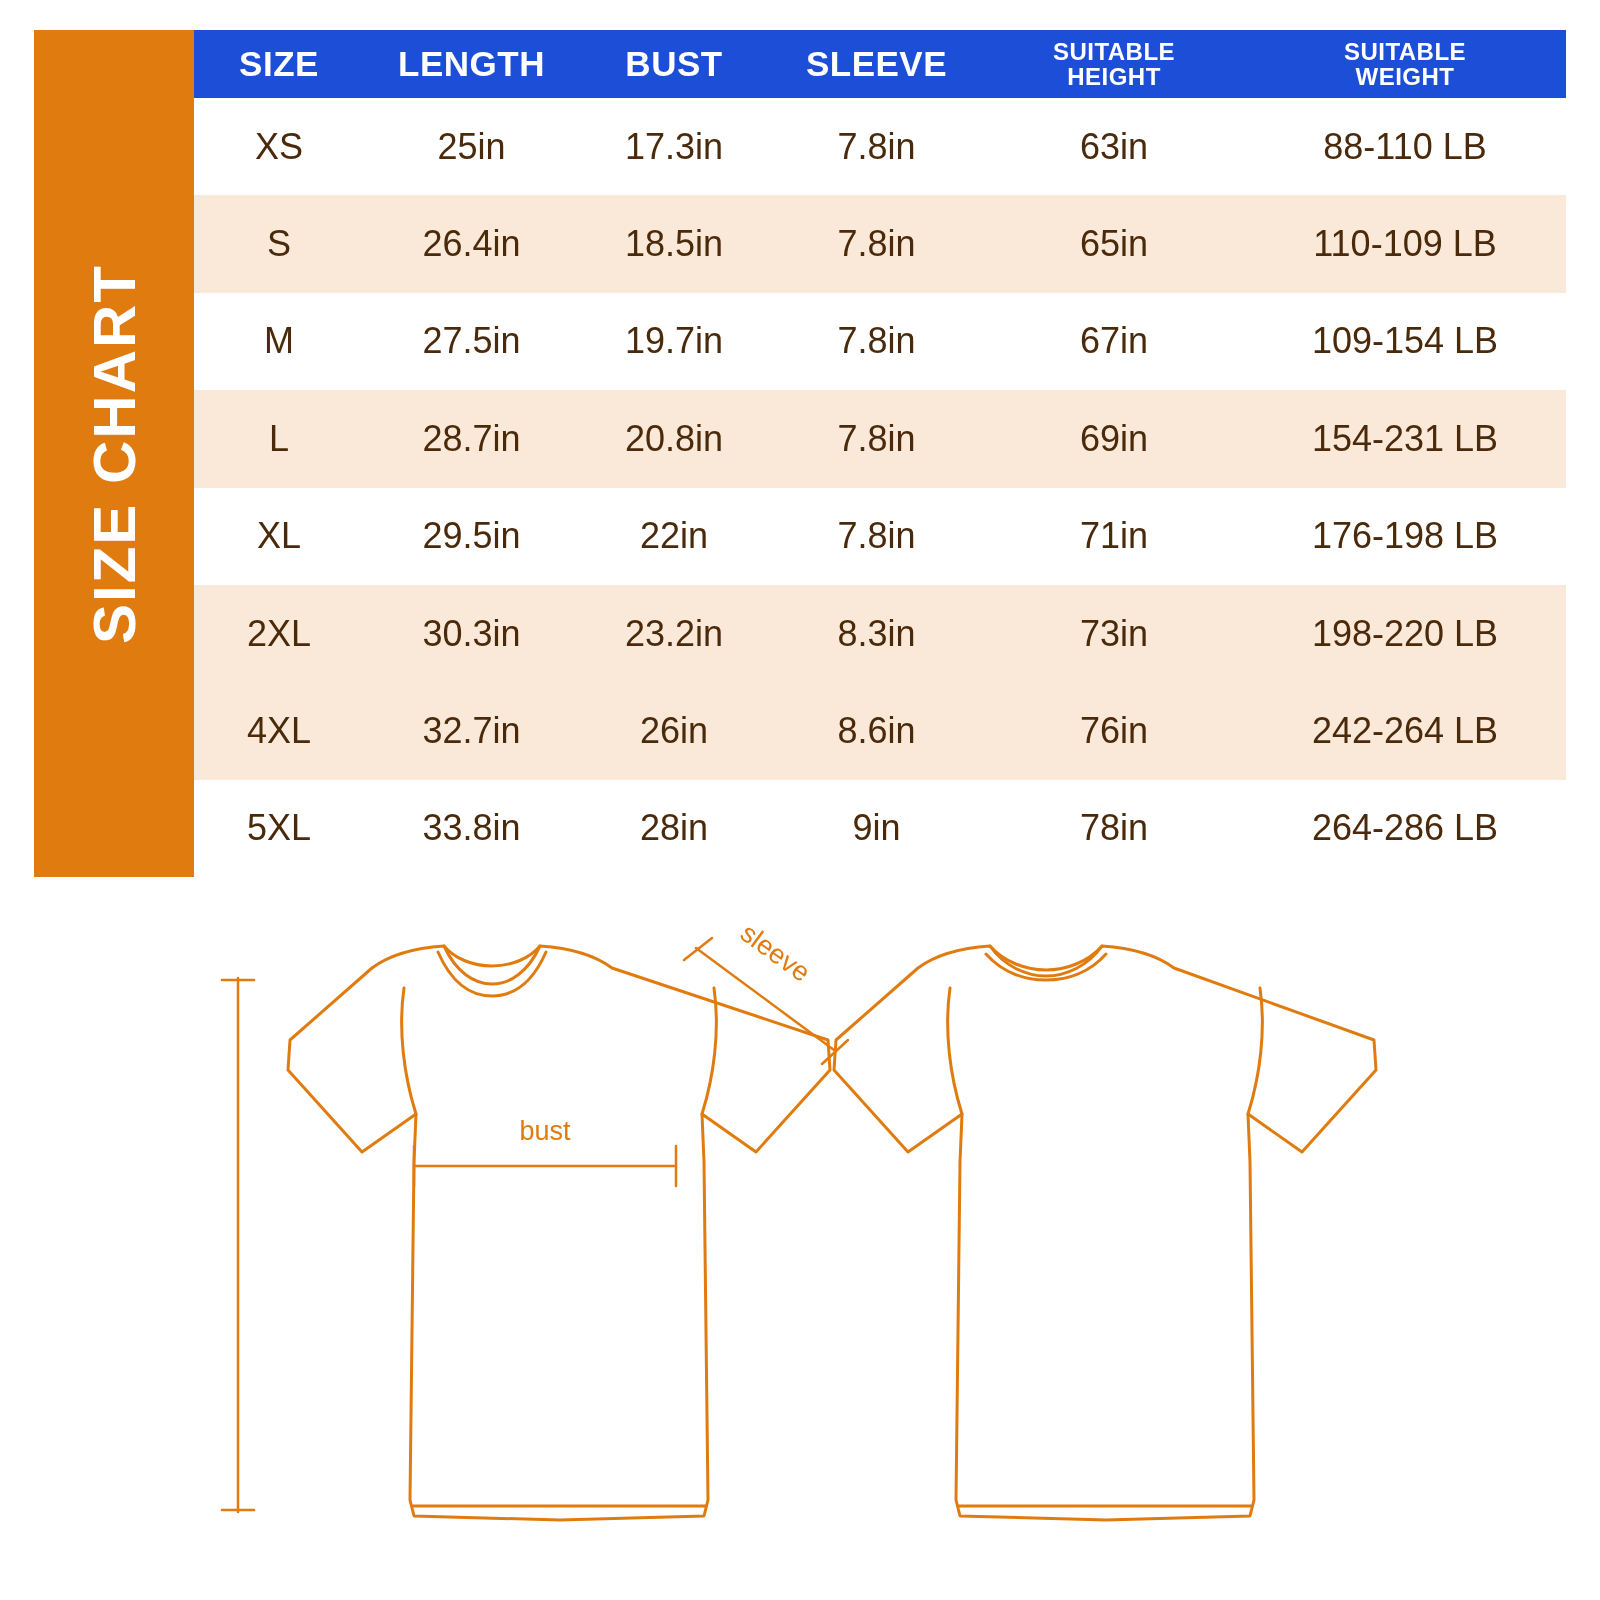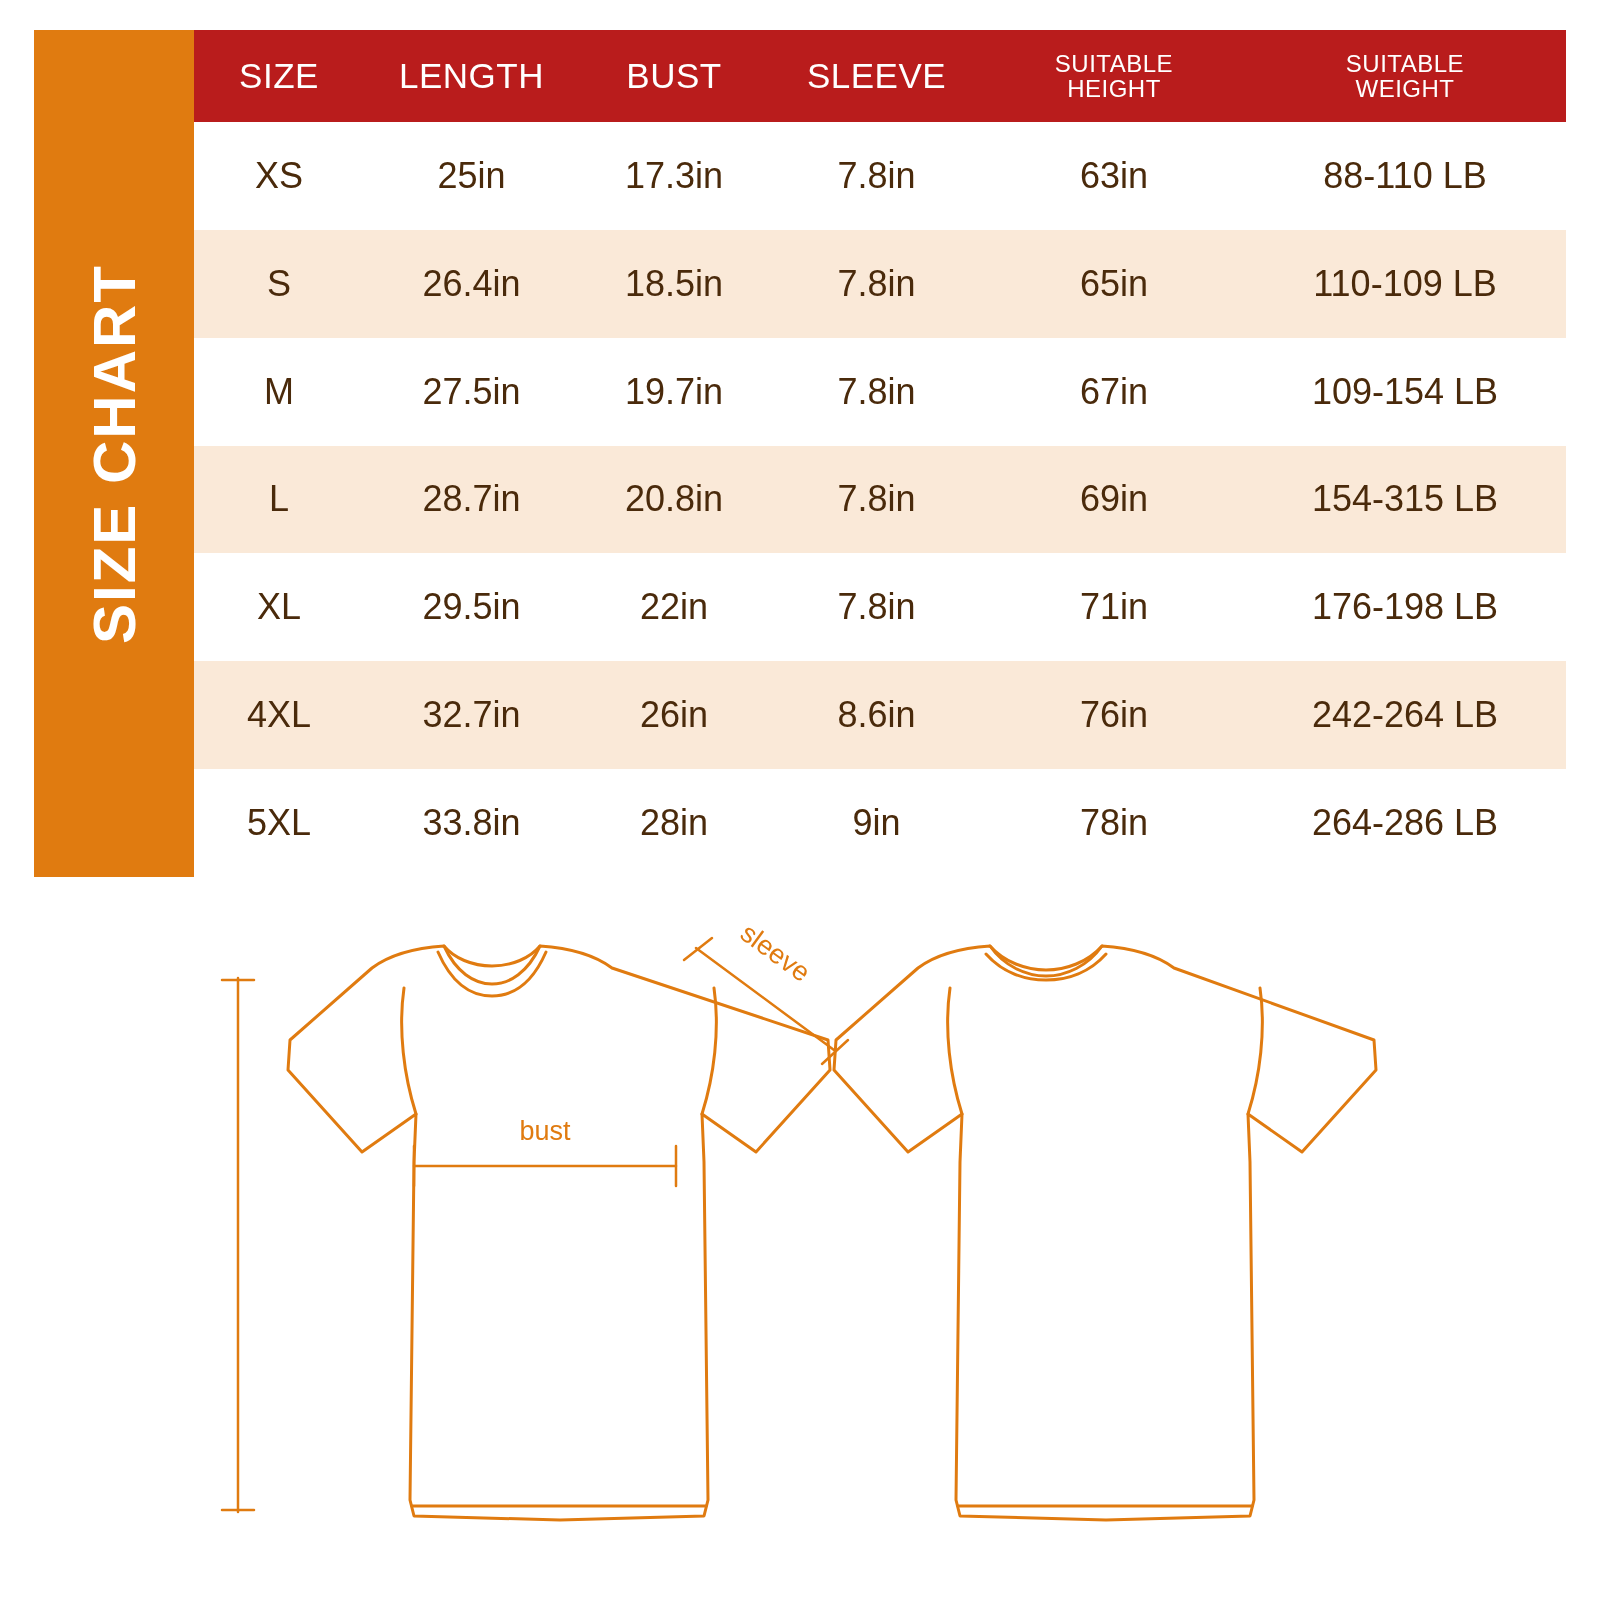--- a/index.html
+++ b/index.html
@@ -44,26 +44,26 @@
   }
 
   table.size-table {
     width: 100%;
     height: 100%;
     border-collapse: collapse;
     table-layout: fixed;
   }
 
   table.size-table thead th {
-    background: #b91c1c;
+    background: #1d4ed8;
     color: #ffffff;
     font-size: 35px;
-    font-weight: normal;
+    font-weight: bold;
     letter-spacing: 0.5px;
-    height: 92px;
+    height: 68px;
     vertical-align: middle;
     padding: 0;
     line-height: 1.05;
   }
   table.size-table thead th.two-line { font-size: 24px; }
 
   table.size-table tbody td {
     color: #4A2A0B;
     font-weight: normal;
     font-size: 36px;
@@ -158,29 +158,37 @@
             <td>7.8in</td>
             <td>67in</td>
             <td>109-154 LB</td>
           </tr>
           <tr class="alt">
             <td>L</td>
             <td>28.7in</td>
             <td>20.8in</td>
             <td>7.8in</td>
             <td>69in</td>
-            <td>154-315 LB</td>
+            <td>154-231 LB</td>
           </tr>
           <tr>
             <td>XL</td>
             <td>29.5in</td>
             <td>22in</td>
             <td>7.8in</td>
             <td>71in</td>
             <td>176-198 LB</td>
+          </tr>
+          <tr class="alt">
+            <td>2XL</td>
+            <td>30.3in</td>
+            <td>23.2in</td>
+            <td>8.3in</td>
+            <td>73in</td>
+            <td>198-220 LB</td>
           </tr>
           <tr class="alt">
             <td>4XL</td>
             <td>32.7in</td>
             <td>26in</td>
             <td>8.6in</td>
             <td>76in</td>
             <td>242-264 LB</td>
           </tr>
           <tr>

